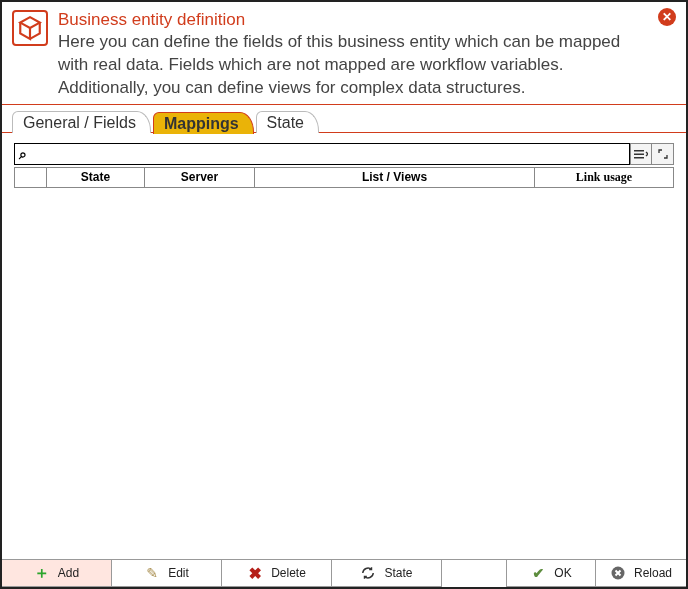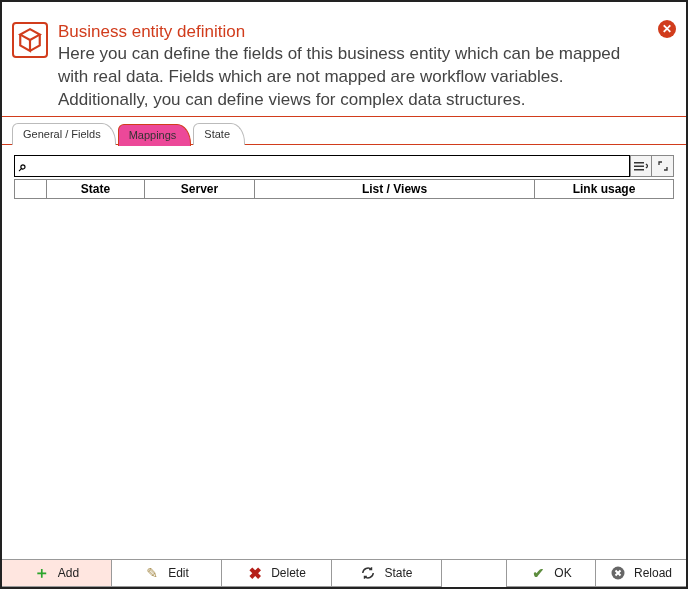--- a/index.html
+++ b/index.html
@@ -14,21 +14,20 @@
     flex-direction: column;
     position: relative;
   }
   
   .header {
     display: flex;
     align-items: flex-start;
     padding: 8px 10px 4px 10px;
     border-bottom: 1px solid #d13c1c;
     position: relative;
-    margin-top: 12px;
   }
   .header-icon {
     width: 36px; height: 36px;
     flex-shrink: 0;
     margin-right: 10px;
     border: 2px solid #d13c1c;
     border-radius: 4px;
     display: flex; align-items: center; justify-content: center;
   }
   .header-text { flex: 1; padding-right: 24px; }
@@ -76,31 +75,31 @@
     border: 1px solid #bbb;
     border-bottom: none;
     border-radius: 6px 14px 0 0 / 6px 20px 0 0;
     padding: 3px 14px 3px 10px;
     margin-right: 2px;
     position: relative;
     z-index: 1;
     background: #fff;
     cursor: pointer;
     color: #333;
-    font-size: 11px;
+    font-size: 16px;
     height: 22px;
     line-height: 15px;
   }
   .tab.active {
     border-color: #d13c1c;
     z-index: 3;
-    font-weight: 400;
+    font-weight: 700;
     padding-bottom: 4px;
     margin-bottom: -1px;
-    background: #ec4899;
+    background: #eab308;
   }
   
   .content {
     flex: 1;
     padding: 10px 12px;
     display: flex;
     flex-direction: column;
     overflow: hidden;
   }
   .search-row {
@@ -142,21 +141,21 @@
   .th {
     border-right: 1px solid #888;
     text-align: center;
     font-weight: 700;
     padding: 2px 4px;
     font-size: 12px;
     background: #fff;
     overflow: hidden;
     white-space: nowrap;
   }
-  .th:last-child { border-right: none; }
+  .th:last-child { border-right: none; font-family: Liberation Serif, serif; }
   .th.chk { width: 20px; flex: none; }
   .th.state { width: 98px; flex: none; }
   .th.server { width: 110px; flex: none; }
   .th.list { flex: 1; }
   .th.systype { width: 110px; flex: none; }
   .th.link { width: 138px; flex: none; }
   .table-body { flex: 1; }
   
   .button-bar {
     display: flex;

